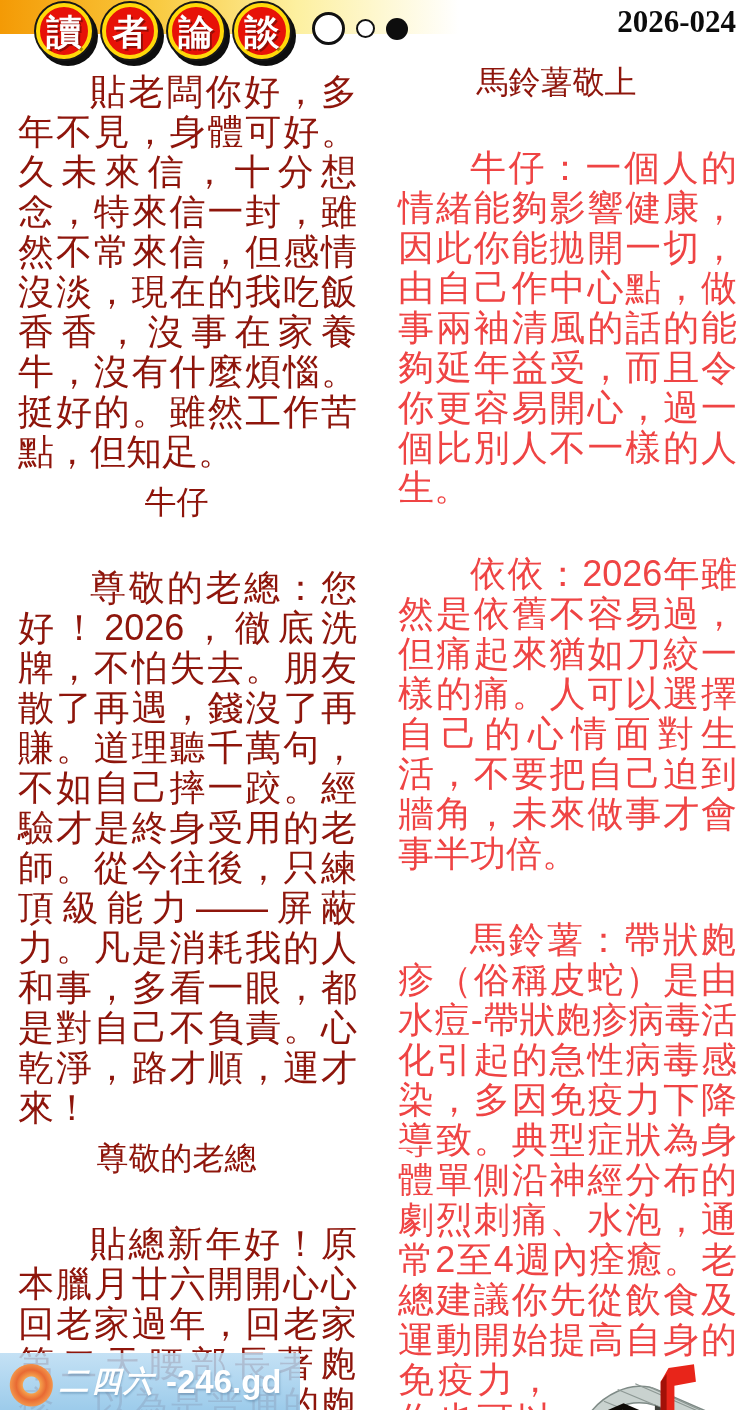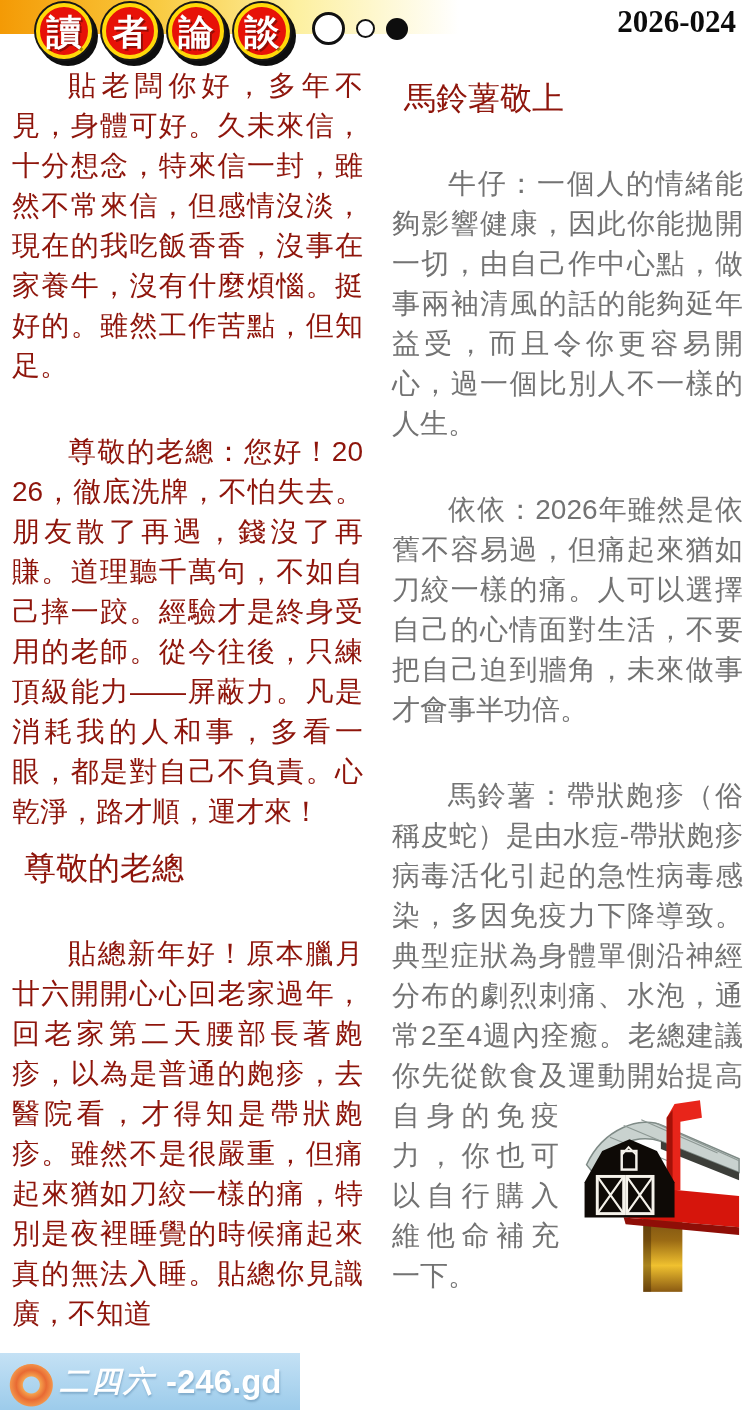--- a/index.html
+++ b/index.html
@@ -66,38 +66,38 @@
     position: absolute;
     left: 8px; top: 62px;
     width: 740px;
     display: flex;
     gap: 21px;
     z-index: 1;
   }
   .col { width: 359px; }
   .block + .block { margin-top: 46px; }
   .para {
-    margin: 4px;
-    font-size: 28px;
+    margin: 10px;
+    font-size: 36px;
     line-height: 40px;
     text-align: justify;
     text-justify: inter-character;
     text-indent: 2em;
     word-break: break-all;
   }
   .cont { text-indent: 0; }
   .sig {
-    margin: 16px;
+    margin: 0;
     font-size: 32px;
     line-height: 40px;
-    text-align: left;
+    text-align: center;
     padding-right: 22px;
   }
   .letter-ink { color: #8e150b; }
-  .reply-ink { color: #737373; }
+  .reply-ink { color: #ef4444; }
 
   
   .mailbox {
     float: right;
     width: 178px;
     height: 196px;
     margin: 2px 0 0 6px;
   }
 
   
@@ -170,20 +170,21 @@
     <span class="dc-filled"></span>
   </div>
 
   <div class="issue-number">2026-024</div>
 
   <div class="columns">
 
     <div class="col letter-ink">
       <div class="block">
         <p class="para">貼老闆你好，多年不見，身體可好。久未來信，十分想念，特來信一封，雖然不常來信，但感情沒淡，現在的我吃飯香香，沒事在家養牛，沒有什麼煩惱。挺好的。雖然工作苦點，但知足。</p>
+        <p class="sig">牛仔</p>
       </div>
       <div class="block">
         <p class="para">尊敬的老總：您好！2026，徹底洗牌，不怕失去。朋友散了再遇，錢沒了再賺。道理聽千萬句，不如自己摔一跤。經驗才是終身受用的老師。從今往後，只練頂級能力——屏蔽力。凡是消耗我的人和事，多看一眼，都是對自己不負責。心乾淨，路才順，運才來！</p>
         <p class="sig">尊敬的老總</p>
       </div>
       <div class="block">
         <p class="para">貼總新年好！原本臘月廿六開開心心回老家過年，回老家第二天腰部長著皰疹，以為是普通的皰疹，去醫院看，才得知是帶狀皰疹。雖然不是很嚴重，但痛起來猶如刀絞一樣的痛，特別是夜裡睡覺的時候痛起來真的無法入睡。貼總你見識廣，不知道</p>
       </div>
     </div>
 

